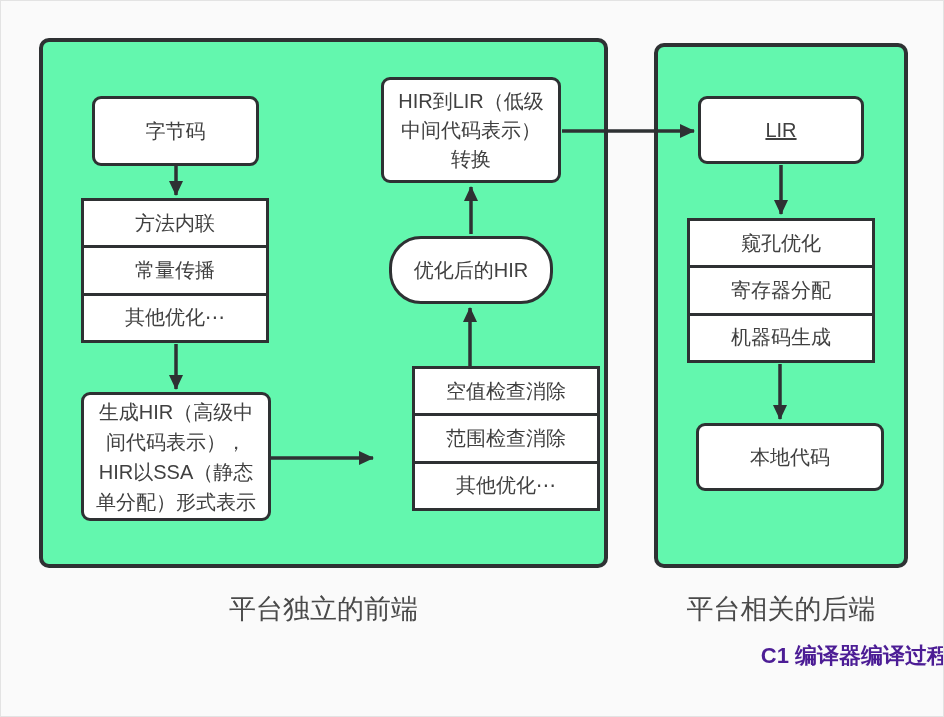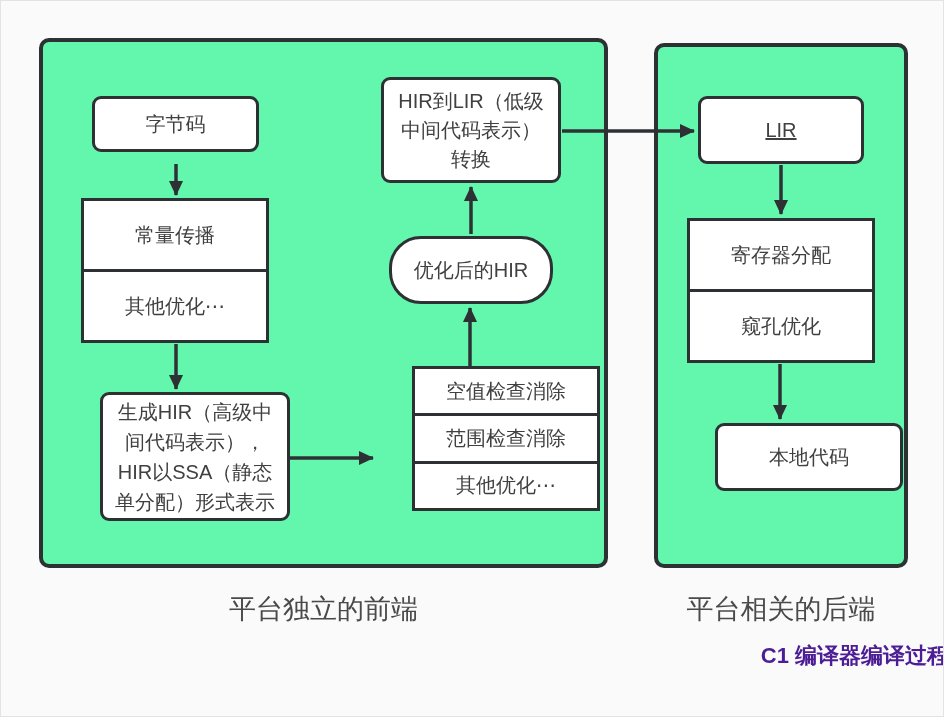--- a/index.html
+++ b/index.html
@@ -33,26 +33,26 @@
     align-items: center;
     justify-content: center;
     text-align: center;
     font-size: 20px;
     line-height: 30px;
     color: #404040;
     white-space: pre-line;
   }
   .rounded { border-radius: 9px; text-align: center; }
 
-  .node-bytecode   { left: 91px;  top: 95px;  width: 167px; height: 56px; }
-  .node-hirgen     { left: 80px;  top: 391px; width: 190px; height: 129px; padding: 12px; margin-left: 19px; }
+  .node-bytecode   { left: 91px;  top: 95px;  width: 167px; height: 70px; }
+  .node-hirgen     { left: 80px;  top: 391px; width: 190px; height: 129px; padding: 12px; }
   .node-opthir     { left: 388px; top: 235px; width: 164px; height: 68px; border-radius: 32px; }
   .node-hir2lir    { left: 380px; top: 76px;  width: 180px; height: 106px; line-height: 29px; }
   .node-lir        { left: 697px; top: 95px;  width: 166px; height: 68px; text-decoration: underline; }
-  .node-native     { left: 695px; top: 422px; width: 188px; height: 68px; margin-left: 19px; }
+  .node-native     { left: 695px; top: 422px; width: 188px; height: 68px; }
 
   .stack {
     position: absolute;
     background: #ffffff;
     border: 3px solid #2e3133;
     display: flex;
     flex-direction: column;
   }
   .stack-frontend { left: 80px;  top: 197px; width: 188px; height: 145px; }
   .stack-checks   { left: 375px; top: 365px; width: 188px; height: 145px; margin-left: 36px; }
@@ -109,20 +109,21 @@
       <line x1="470" y1="233" x2="470" y2="186" marker-end="url(#ah)"></line>
       <line x1="561" y1="130" x2="693" y2="130" marker-end="url(#ah)"></line>
       <line x1="780" y1="164" x2="780" y2="213" marker-end="url(#ah)"></line>
       <line x1="779" y1="363" x2="779" y2="418" marker-end="url(#ah)"></line>
     </g>
   </svg>
 
   <div class="node rounded node-bytecode">字节码</div>
 
   <div class="stack stack-frontend">
+    <div class="row">方法内联</div>
     <div class="row">常量传播</div>
     <div class="row">其他优化⋯</div>
   </div>
 
   <div class="node rounded node-hirgen">生成HIR（高级中
 间代码表示），
 HIR以SSA（静态
 单分配）形式表示</div>
 
   <div class="stack stack-checks">
@@ -133,22 +134,23 @@
 
   <div class="node rounded node-opthir">优化后的HIR</div>
 
   <div class="node rounded node-hir2lir">HIR到LIR（低级
 中间代码表示）
 转换</div>
 
   <div class="node rounded node-lir">LIR</div>
 
   <div class="stack stack-backend">
+    <div class="row">窥孔优化</div>
     <div class="row">寄存器分配</div>
-    <div class="row">窥孔优化</div>
+    <div class="row">机器码生成</div>
   </div>
 
   <div class="node rounded node-native">本地代码</div>
 
   <div class="panel-label label-frontend">平台独立的前端</div>
   <div class="panel-label label-backend">平台相关的后端</div>
   <div class="diagram-title">C1 编译器编译过程</div>
 
 </div>
 

